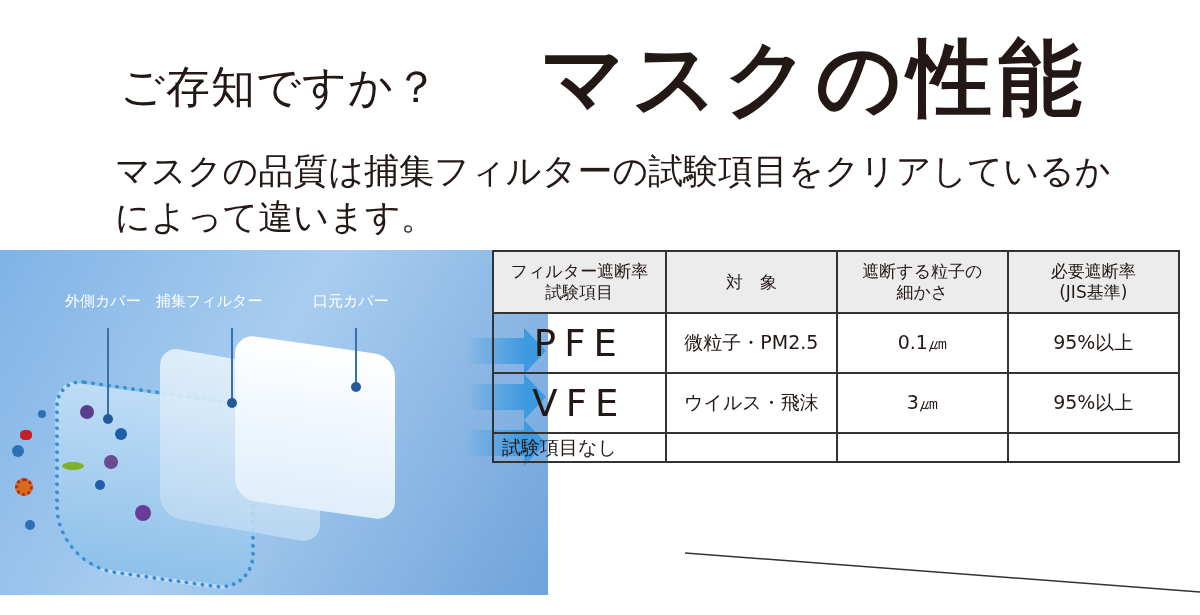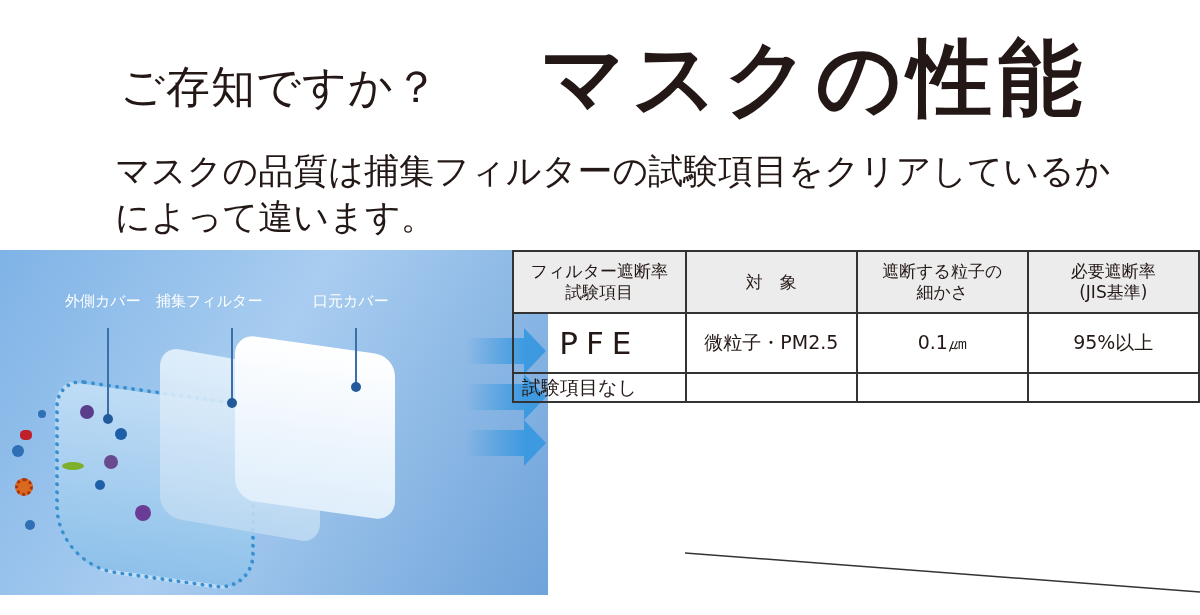--- a/index.html
+++ b/index.html
@@ -16,25 +16,25 @@
   .mask-a { position:absolute; left:55px; top:140px; width:200px; height:190px; border-radius:30px 10px 40px 60px;
             background:linear-gradient(180deg,#bfdcf5,#8ec1ea); border:4px dotted #3a8fd0; transform:skewY(8deg); }
   .mask-b { position:absolute; left:160px; top:110px; width:160px; height:170px; border-radius:20px;
             background:linear-gradient(180deg,#e6f2fc,#bcd9f2); opacity:.9; transform:skewY(10deg); }
   .mask-c { position:absolute; left:235px; top:95px; width:160px; height:165px; border-radius:20px;
             background:linear-gradient(180deg,#ffffff,#dfeefb); transform:skewY(8deg); }
   .arrow { position:absolute; right:22px; width:60px; height:26px; background:linear-gradient(90deg,rgba(90,170,230,0),#3d9ae0); }
   .arrow:after { content:""; position:absolute; right:-20px; top:-10px; border-left:22px solid #3d9ae0;
                  border-top:23px solid transparent; border-bottom:23px solid transparent; }
   .particle { position:absolute; border-radius:50%; }
-  table { position:absolute; left:512px; top:250px; width:688px; border-collapse:collapse;padding-left:12px; }
+  table { position:absolute; left:492px; top:250px; width:688px; border-collapse:collapse;padding-left:12px; }
   td, th { border:2px solid #333; text-align:center; vertical-align:middle; font-weight:normal; }
   th { background:#ececec; font-size:17px; line-height:21px; height:62px; }
   td { height:60px; font-size:19px; }
-  td.code { font-size:31px; letter-spacing:8px;margin-left:36px; }
+  td.code { font-size:37px; letter-spacing:8px;margin-left:36px; }
   td.nodata { height:29px; font-size:19px; text-align:left; padding-left:8px; }
   .diag-wrap { position:absolute; left:685px; top:552px; width:515px; height:41px; pointer-events:none; }
 </style>
 </head>
 <body>
 
 <div class="title-small">ご存知ですか？</div>
 <div class="title-big">マスクの性能</div>
 <div class="desc">マスクの品質は捕集フィルターの試験項目をクリアしているかによって違います。</div>
 
@@ -98,20 +98,26 @@
     </tr>
   </thead>
   <tbody>
     <tr>
       <td class="code">PFE</td>
       <td>微粒子・PM2.5</td>
       <td>0.1㎛</td>
       <td>95%以上</td>
     </tr>
     <tr>
+      <td class="code">VFE</td>
+      <td>ウイルス・飛沫</td>
+      <td>3㎛</td>
+      <td>95%以上</td>
+    </tr>
+    <tr>
       <td class="nodata">試験項目なし</td>
       <td class="nodata"></td>
       <td class="nodata"></td>
       <td class="nodata"></td>
     </tr>
   </tbody>
 </table>
 
 <svg class="diag-wrap" viewBox="0 0 515 41" preserveAspectRatio="none">
   <line x1="0" y1="1" x2="515" y2="40" stroke="#333" stroke-width="1.5"></line>

